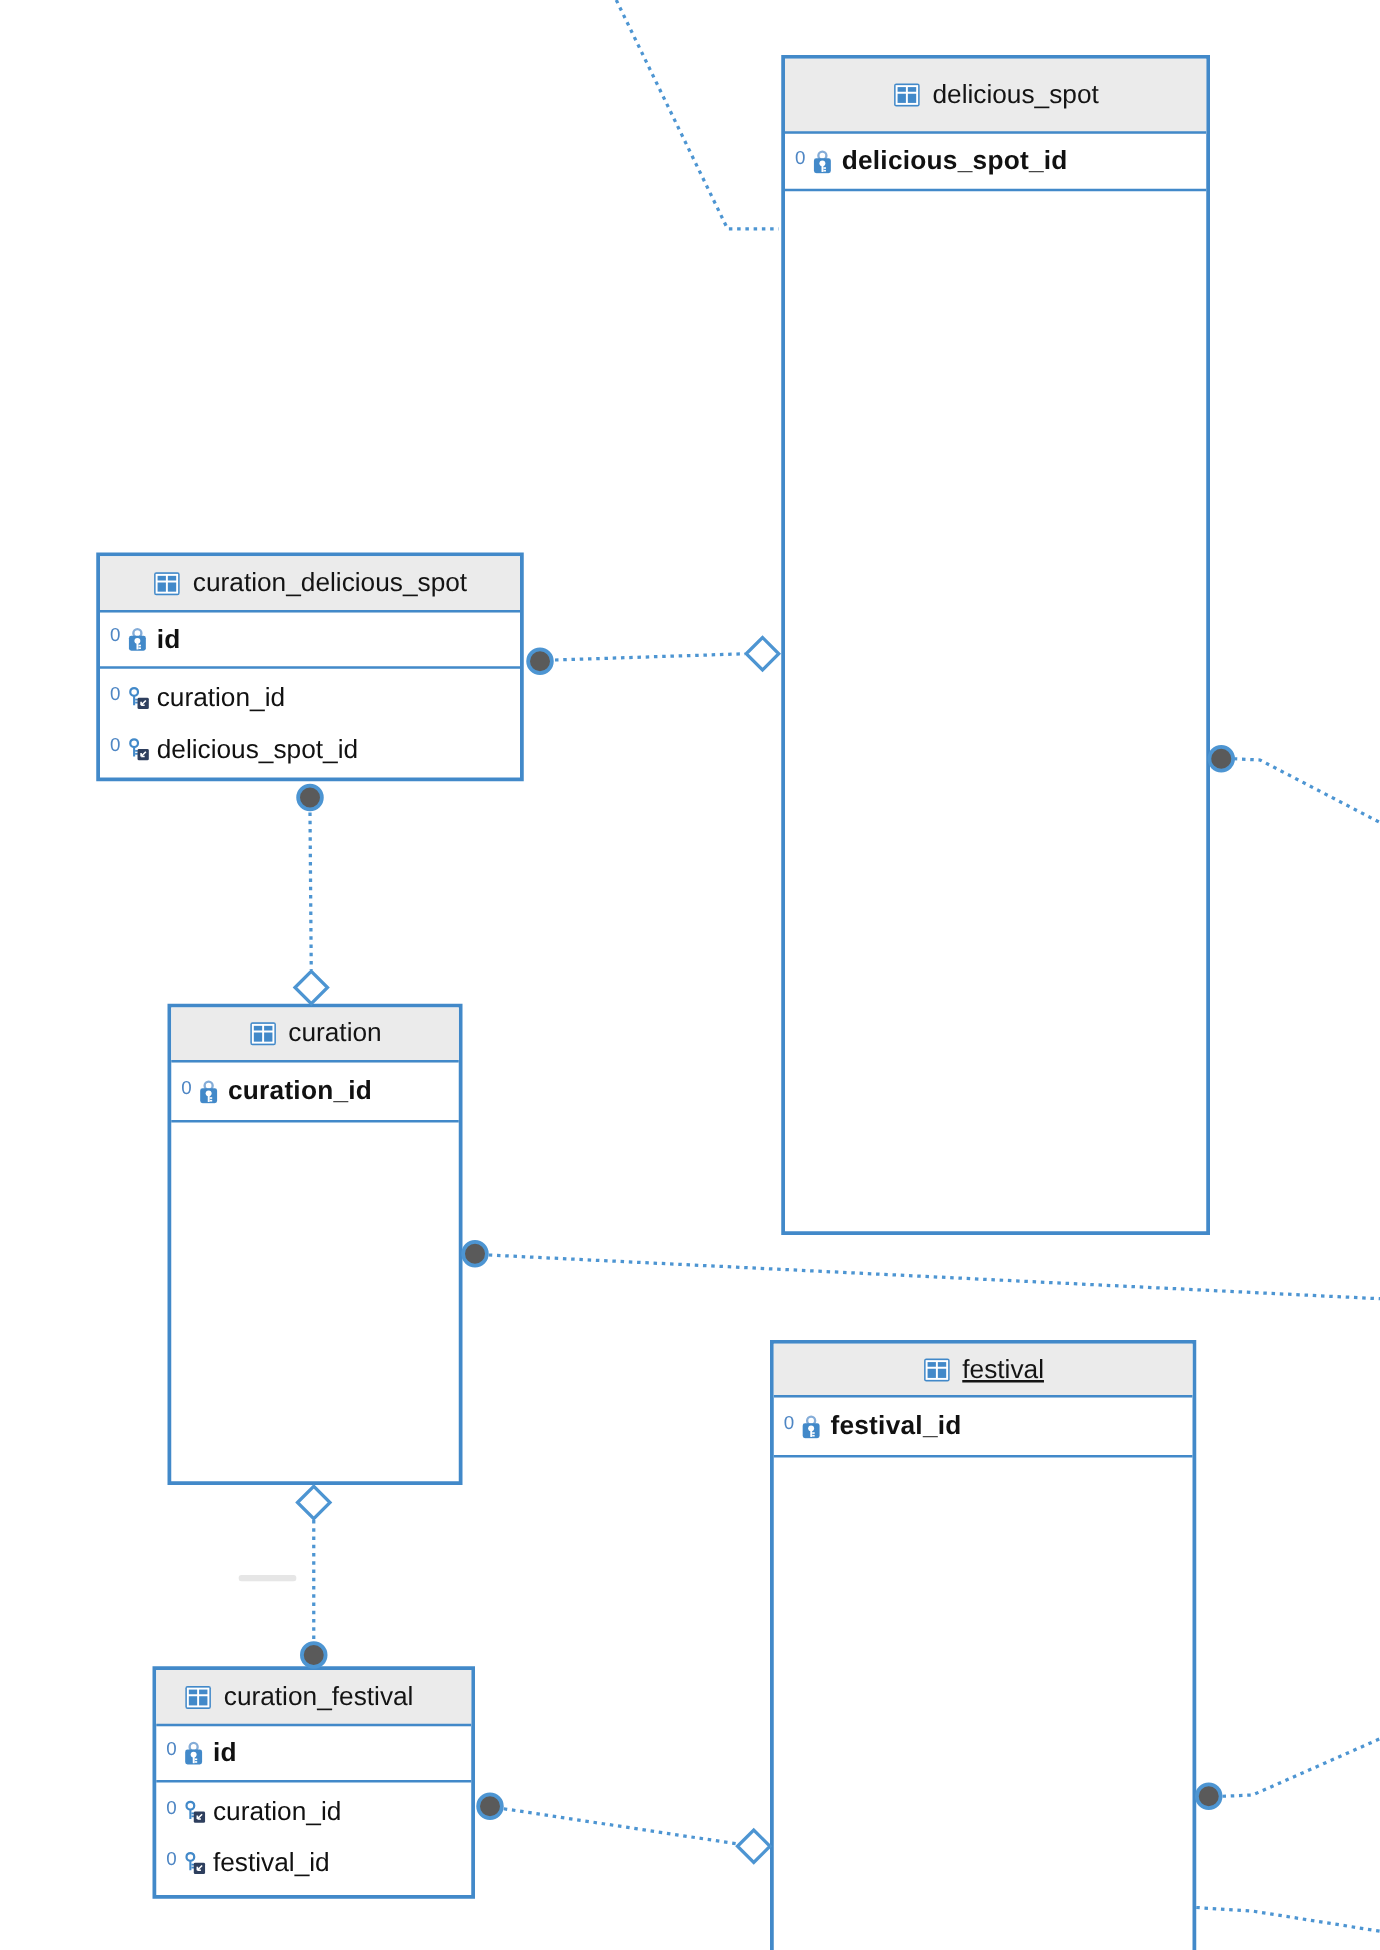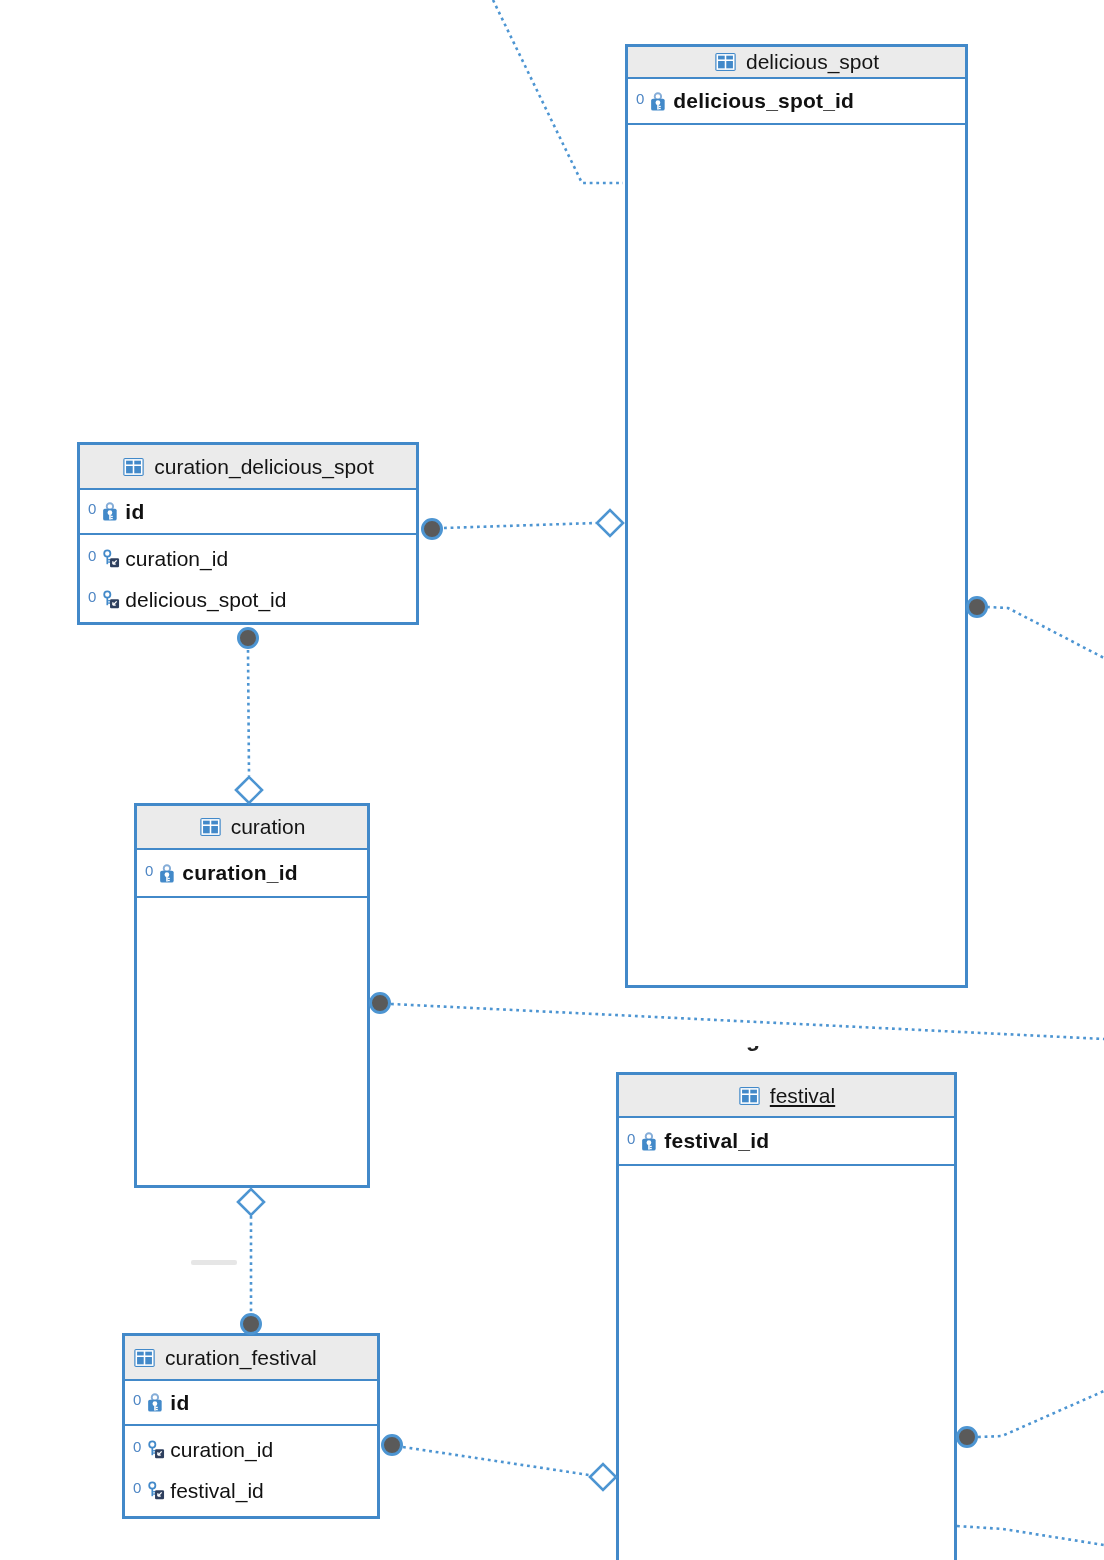--- a/index.html
+++ b/index.html
@@ -57,21 +57,21 @@
     position:absolute;left:54px;top:362px;width:46px;height:5px;
     background:#d9d9d9;opacity:0.65;border-radius:2px;
   }
 </style>
 </head>
 <body>
 
 <div id="canvas">
 
   <div class="etable" style="left:625px;top:44px;width:343px;height:944px;">
-    <div class="thead" style="height:32px;text-align:center;">
+    <div class="thead" style="height:60px;text-align:center;">
       <span class="ticon">
         <svg viewBox="0 0 20 18" width="23" height="20">
           <rect x="0.8" y="0.8" width="18.4" height="16.4" rx="1.6" fill="#4289c9"></rect>
           <rect x="2.6" y="2.6" width="14.8" height="12.8" fill="none" stroke="#ffffff" stroke-width="1.4"></rect>
           <line x1="2.6" y1="7.4" x2="17.4" y2="7.4" stroke="#ffffff" stroke-width="1.4"></line>
           <line x1="10" y1="2.6" x2="10" y2="15.4" stroke="#ffffff" stroke-width="1.4"></line>
         </svg>
       </span>
       <span>delicious_spot</span>
     </div>
@@ -206,21 +206,21 @@
           <rect x="8.2" y="11.6" width="1.7" height="1.1" fill="#ffffff"></rect>
           <rect x="8.2" y="13.4" width="1.7" height="1.1" fill="#ffffff"></rect>
         </svg>
       </span>
       <span class="cname">festival_id</span>
     </div>
     <div class="tbody"></div>
   </div>
 
   <div class="etable" style="left:122px;top:1333px;width:258px;height:186px;">
-    <div class="thead" style="height:45px;justify-content:flex-start;padding-left:8px;">
+    <div class="thead" style="height:45px;justify-content:flex-start;padding-left:22px;">
       <span class="ticon">
         <svg viewBox="0 0 20 18" width="23" height="20">
           <rect x="0.8" y="0.8" width="18.4" height="16.4" rx="1.6" fill="#4289c9"></rect>
           <rect x="2.6" y="2.6" width="14.8" height="12.8" fill="none" stroke="#ffffff" stroke-width="1.4"></rect>
           <line x1="2.6" y1="7.4" x2="17.4" y2="7.4" stroke="#ffffff" stroke-width="1.4"></line>
           <line x1="10" y1="2.6" x2="10" y2="15.4" stroke="#ffffff" stroke-width="1.4"></line>
         </svg>
       </span>
       <span>curation_festival</span>
     </div>

